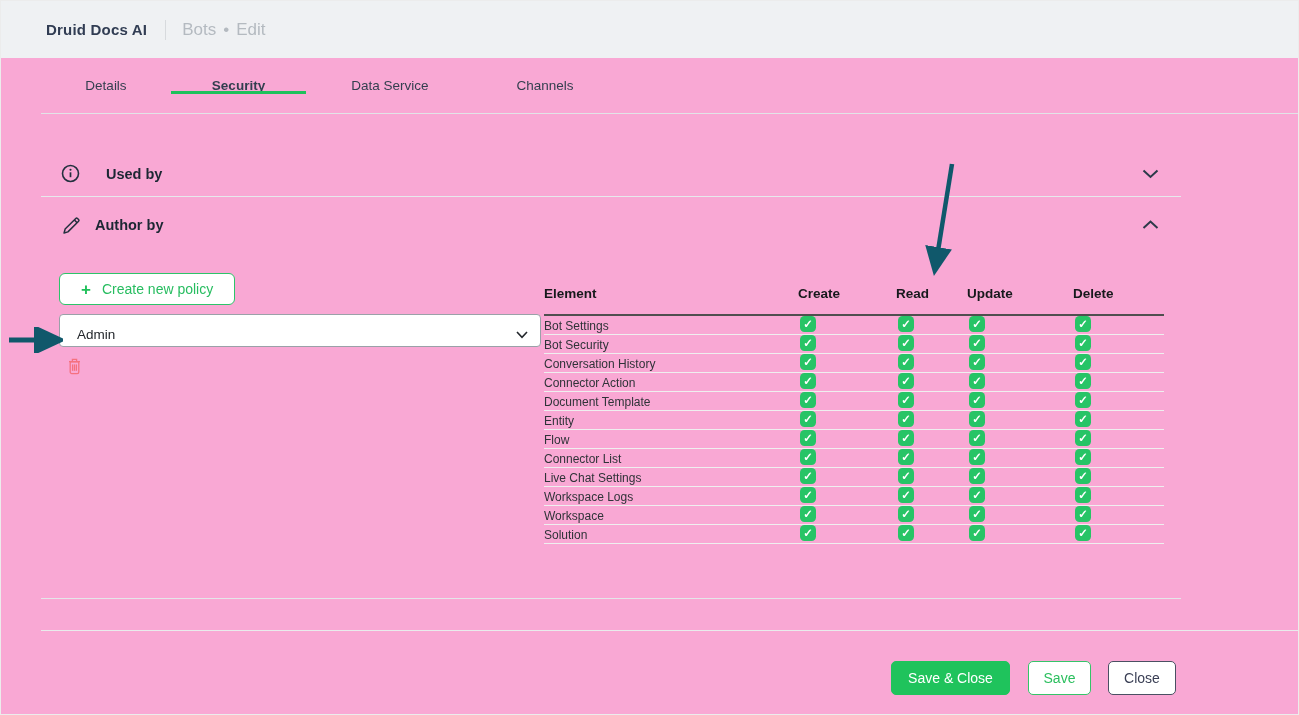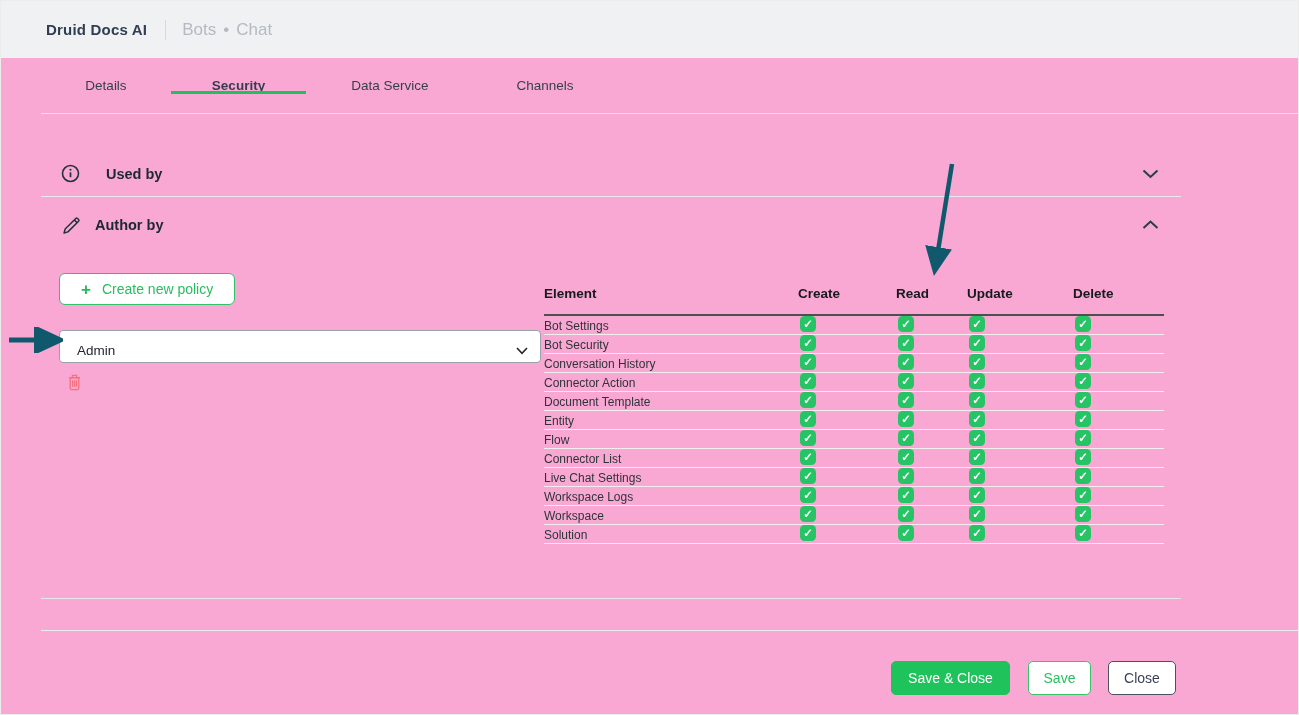--- a/index.html
+++ b/index.html
@@ -32,21 +32,21 @@
   .section-icon { display:flex; align-items:center; }
   .section-chevron { margin-left:auto; display:flex; align-items:center; cursor:pointer; }
 
   
   .author-content { display:flex; margin:20px 40px 0 40px; width:1140px; }
   .left-col { width:503px; padding-left:18px; flex:none; }
   .create-policy-btn { display:inline-flex; align-items:center; gap:11px; height:32px; padding:0 21px;
         background:#fff; border:1px solid #2dc46a; border-radius:6px; color:#27bd60;
         font-size:14px; cursor:pointer; font-family:inherit; }
   .plus-glyph { font-size:17px; font-weight:700; line-height:1; color:#1fc05a; }
-  .policy-select { margin-top:25px; width:482px; height:33px; border:1px solid #9aa1a8; border-radius:4px;
+  .policy-select { margin-top:9px; width:482px; height:33px; border:1px solid #9aa1a8; border-radius:4px;
         background:#fff; display:flex; align-items:center; padding:8px 12px 0 17px; font-size:13.5px;
         color:#23272c; cursor:pointer; position:relative; }
   .policy-select .sel-chevron { margin-left:auto; display:flex; align-items:center; }
   .trash-btn { margin:10px 0 0 8px; background:none; border:none; cursor:pointer; padding:0; display:inline-flex; }
 
   
   .right-col { width:620px; flex:none; }
   .perm-header { display:grid; grid-template-columns:254px 98px 71px 106px 1fr; height:41px;
         align-items:center; font-size:13.5px; font-weight:700; color:#17191c; }
   .perm-body { border-top:2px solid #4f4f4f; }
@@ -78,21 +78,21 @@
 <body>
 
 <div class="page">
 
   <div class="topbar">
     <span class="topbar-title">Druid Docs AI</span>
     <span class="topbar-divider"></span>
     <span class="breadcrumb">
       <span>Bots</span>
       <span>•</span>
-      <span>Chat</span>
+      <span>Edit</span>
     </span>
   </div>
 
   <div class="tabs">
     <div class="tab w1">Details</div>
     <div class="tab w2 active">Security</div>
     <div class="tab w3">Data Service</div>
     <div class="tab w4">Channels</div>
   </div>
 

